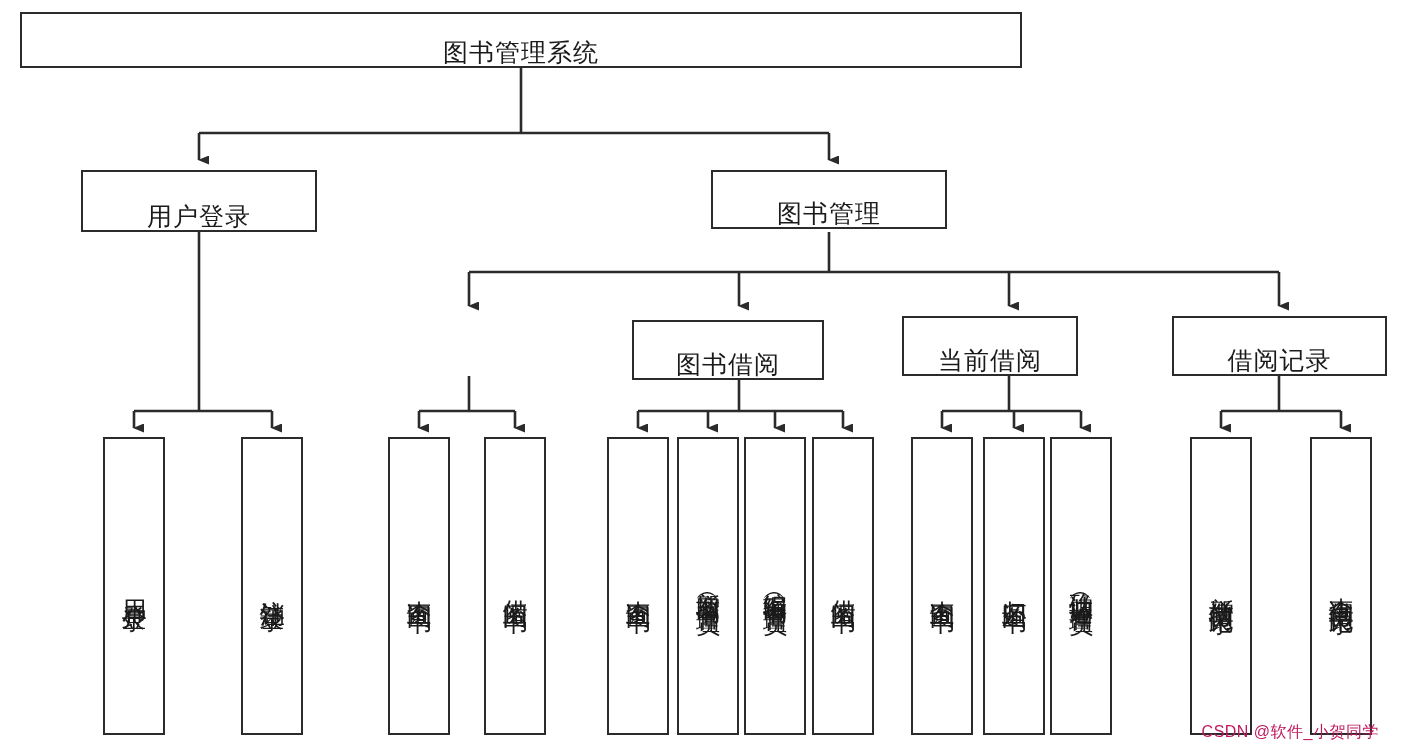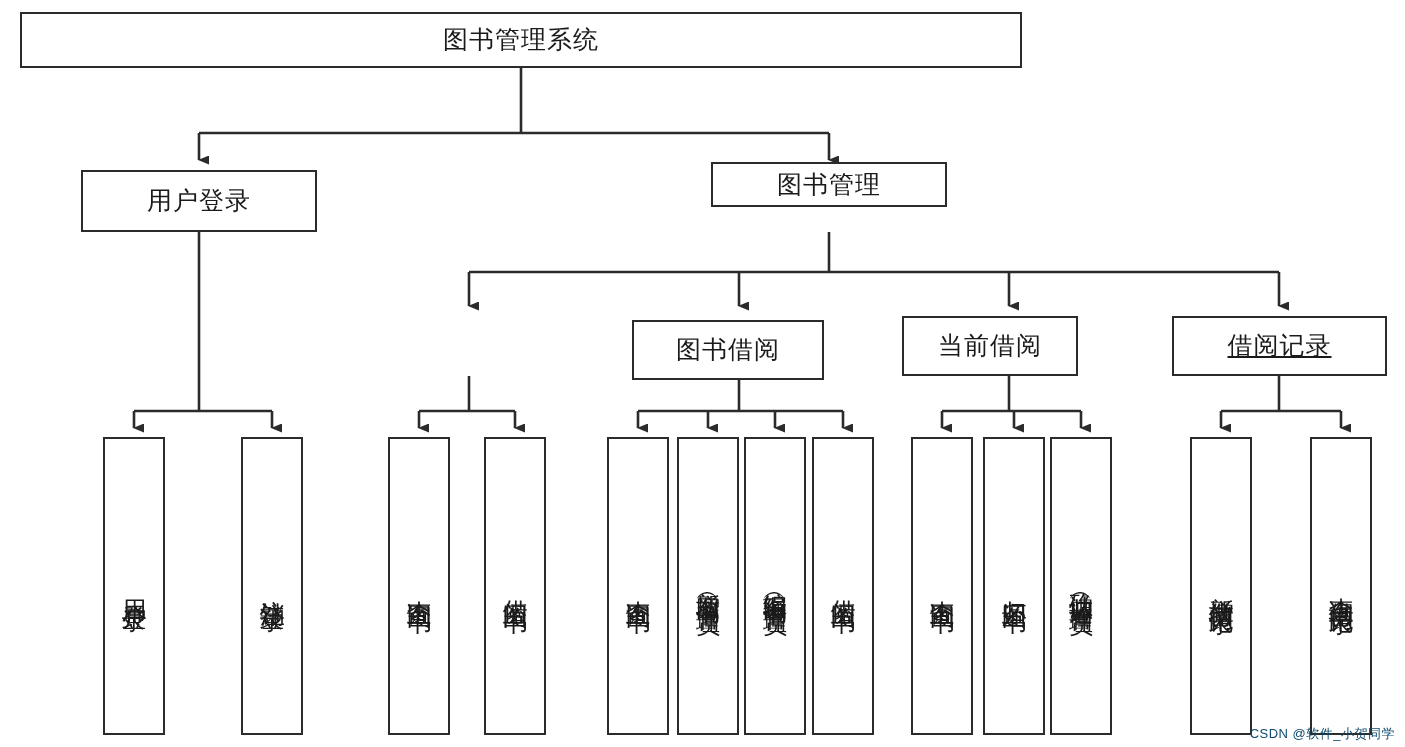--- a/index.html
+++ b/index.html
@@ -24,21 +24,21 @@
     top: 0;
     width: 1405px;
     height: 747px;
   }
   .node-box {
     position: absolute;
     box-sizing: border-box;
     background: #ffffff;
     border: 2px solid #2b2b2b;
     display: flex;
-    align-items: center;
+    align-items: flex-end;
     justify-content: center;
     color: #1a1a1a;
   }
   .node-h {
     font-size: 25px;
     letter-spacing: 1px;
     line-height: 1.1;
     white-space: nowrap;
   }
   .node-v {
@@ -53,24 +53,24 @@
   .leaf-box {
     align-items: center;
     justify-content: center;
     padding: 4px 0;
   }
   .leaf-box .node-v {
     max-height: 100%;
   }
   #watermark {
     position: absolute;
-    right: 10px;
+    right: 26px;
     bottom: 4px;
-    font-size: 13px;
-    color: #0c4a6e;
+    font-size: 16px;
+    color: #be185d;
     letter-spacing: 0.5px;
     white-space: nowrap;
     pointer-events: none;
   }
 </style>
 </head>
 <body>
 
 <div id="diagram-root">
 
@@ -136,31 +136,31 @@
     </g>
   </svg>
 
   <div class="node-box" id="node-root" style="left: 20px; top: 12px; width: 1002px; height: 56px;">
     <span class="node-h">图书管理系统</span>
   </div>
 
   <div class="node-box" id="node-l2-0" style="left: 81px; top: 170px; width: 236px; height: 62px;">
     <span class="node-h">用户登录</span>
   </div>
-  <div class="node-box" id="node-l2-1" style="left: 711px; top: 162px; width: 236px; height: 45px;">
+  <div class="node-box" id="node-l2-1" style="left: 711px; top: 170px; width: 236px; height: 59px;">
     <span class="node-h">图书管理</span>
   </div>
 
   <div class="node-box" id="node-l3-1" style="left: 632px; top: 320px; width: 192px; height: 60px;">
     <span class="node-h">图书借阅</span>
   </div>
   <div class="node-box" id="node-l3-2" style="left: 902px; top: 316px; width: 176px; height: 60px;">
     <span class="node-h">当前借阅</span>
   </div>
-  <div class="node-box" id="node-l3-3" style="left: 1172px; top: 316px; width: 215px; height: 60px; text-decoration: underline;">
+  <div class="node-box" id="node-l3-3" style="left: 1172px; top: 316px; width: 215px; height: 60px;">
     <span class="node-h">借阅记录</span>
   </div>
 
   <div class="node-box leaf-box" id="leaf-0" style="left: 103px; top: 437px; width: 62px; height: 298px;">
     <span class="node-v">用户登录</span>
   </div>
   <div class="node-box leaf-box" id="leaf-1" style="left: 241px; top: 437px; width: 62px; height: 298px;">
     <span class="node-v">注销登录</span>
   </div>
   <div class="node-box leaf-box" id="leaf-2" style="left: 388px; top: 437px; width: 62px; height: 298px;">

